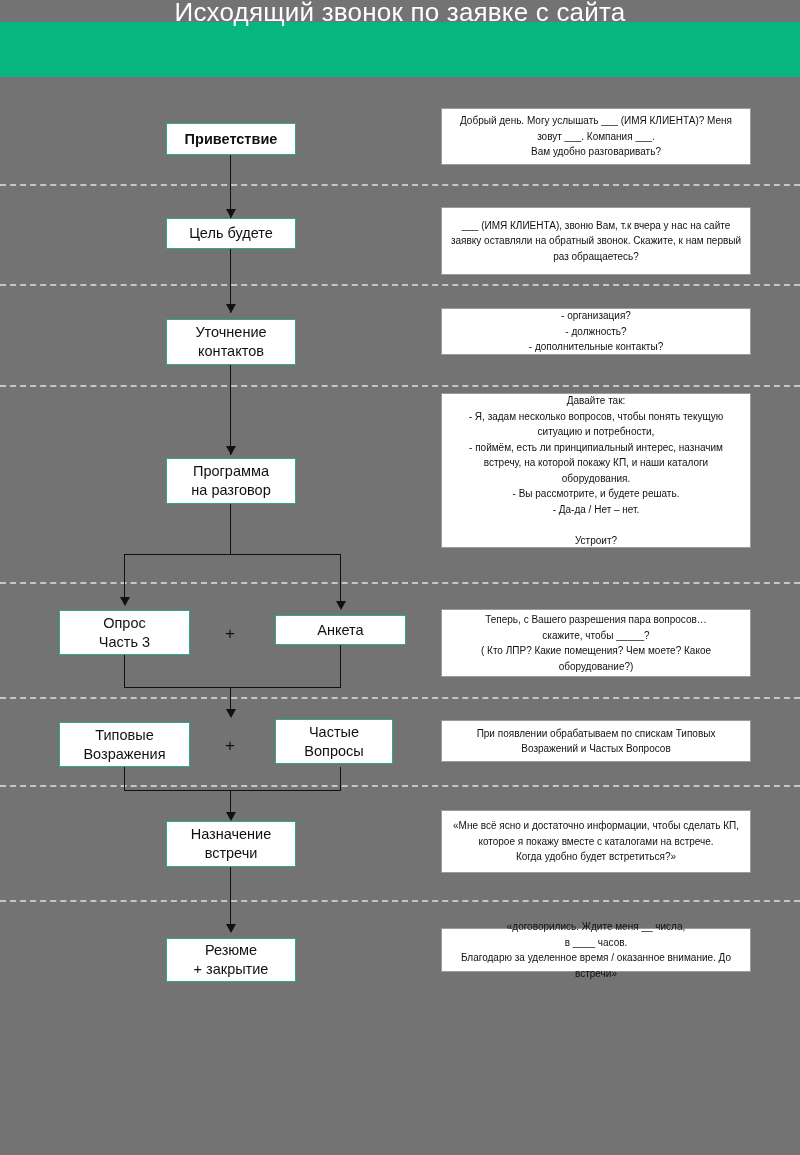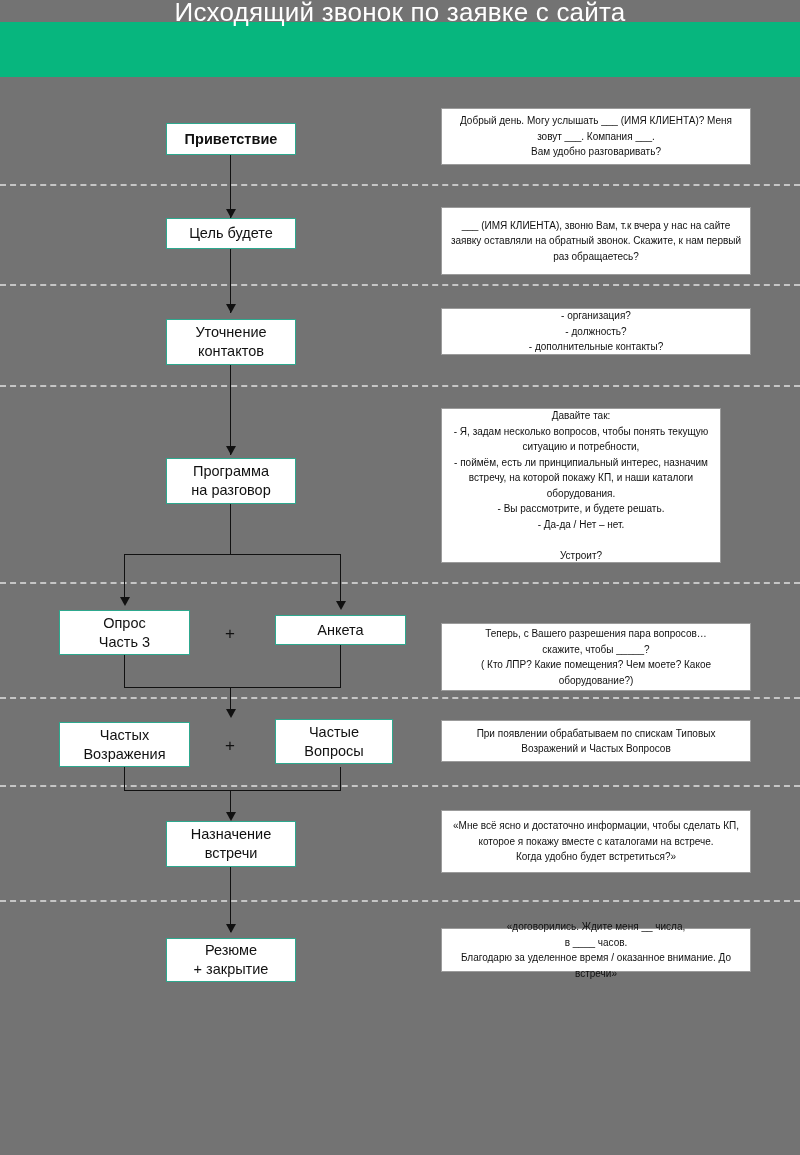--- a/index.html
+++ b/index.html
@@ -175,50 +175,50 @@
 контактов</div>
 
   <div class="node" style="left:166px; top:458px; width:130px; height:46px;">Программа
 на разговор</div>
 
   <div class="node" style="left:59px; top:610px; width:131px; height:45px;">Опрос
 Часть 3</div>
   <div class="plus" style="left:215px; top:625px; width:30px;">+</div>
   <div class="node" style="left:275px; top:615px; width:131px; height:30px;">Анкета</div>
 
-  <div class="node" style="left:59px; top:722px; width:131px; height:45px;">Частых
+  <div class="node" style="left:59px; top:722px; width:131px; height:45px;">Типовые
 Возражения</div>
   <div class="plus" style="left:215px; top:737px; width:30px;">+</div>
   <div class="node" style="left:275px; top:719px; width:118px; height:45px;">Частые
 Вопросы</div>
 
   <div class="node" style="left:166px; top:821px; width:130px; height:46px;">Назначение
 встречи</div>
 
   <div class="node" style="left:166px; top:938px; width:130px; height:44px;">Резюме
 + закрытие</div>
 
   <div class="script-box" style="left:441px; top:108px; width:310px; height:57px;">Добрый день. Могу услышать ___ (ИМЯ КЛИЕНТА)? Меня зовут ___. Компания ___.
 Вам удобно разговаривать?</div>
 
   <div class="script-box" style="left:441px; top:207px; width:310px; height:68px;">___ (ИМЯ КЛИЕНТА), звоню Вам, т.к вчера у нас на сайте заявку оставляли на обратный звонок. Скажите, к нам первый раз обращаетесь?</div>
 
   <div class="script-box" style="left:441px; top:308px; width:310px; height:47px;">- организация?
 - должность?
 - дополнительные контакты?</div>
 
-  <div class="script-box" style="left:441px; top:408px; width:280px; height:155px;">Давайте так:
+  <div class="script-box" style="left:441px; top:393px; width:310px; height:155px;">Давайте так:
 - Я, задам несколько вопросов, чтобы понять  текущую ситуацию и потребности,
 - поймём, есть ли принципиальный интерес, назначим встречу, на которой покажу КП, и наши каталоги оборудования.
 - Вы рассмотрите, и будете решать.
 - Да-да / Нет – нет.
 
 Устроит?</div>
 
-  <div class="script-box" style="left:441px; top:609px; width:310px; height:68px;margin-top:14px;">Теперь, с Вашего разрешения пара вопросов…
+  <div class="script-box" style="left:441px; top:609px; width:310px; height:68px;">Теперь, с Вашего разрешения пара вопросов…
 скажите, чтобы _____?
 ( Кто ЛПР? Какие помещения? Чем моете? Какое оборудование?)</div>
 
   <div class="script-box" style="left:441px; top:720px; width:310px; height:42px;">При появлении обрабатываем по спискам Типовых Возражений и Частых Вопросов</div>
 
   <div class="script-box" style="left:441px; top:810px; width:310px; height:63px;">«Мне всё ясно и достаточно информации, чтобы сделать КП, которое я покажу вместе с каталогами на встрече.
 Когда удобно будет встретиться?»</div>
 
   <div class="script-box" style="left:441px; top:928px; width:310px; height:44px;">«договорились. Ждите меня  __  числа,
 в ____ часов.

